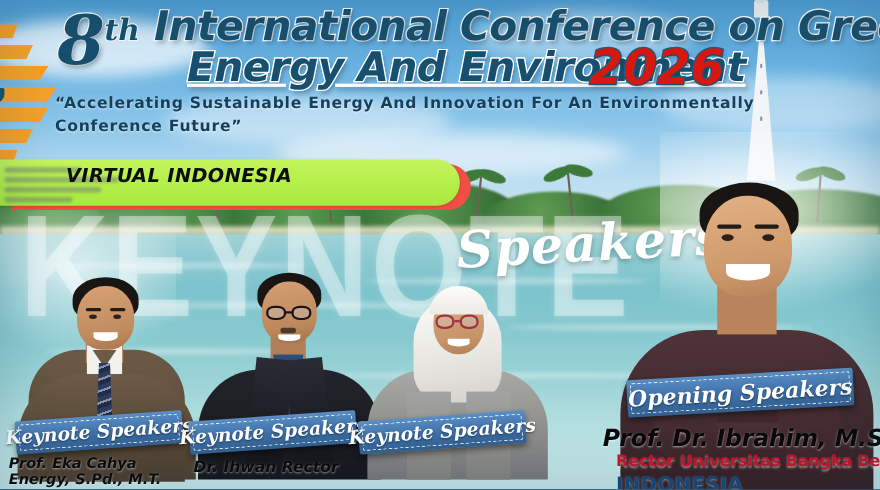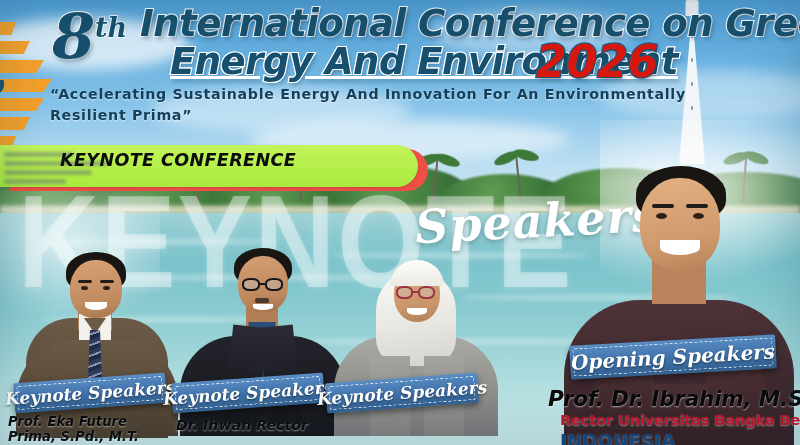--- a/index.html
+++ b/index.html
@@ -378,32 +378,32 @@
     <div class="bar" style="top:114px; width:38px;"></div>
     <div class="logo-leaf"></div>
   </div>
 
   <div class="title-wrap">
     <div class="eight">8</div>
     <div class="ord">th</div>
     <div class="t-line1">International Conference on Green</div>
     <div class="t-line2">Energy And Environment</div>
     <div class="year">2026</div>
-    <div class="tagline">“Accelerating Sustainable Energy And Innovation For An Environmentally Resilient Prima”</div>
+    <div class="tagline">“Accelerating Sustainable Energy And Innovation For An Environmentally Conference Future”</div>
   </div>
 
   <div class="banner-shadow"></div>
   <div class="banner"></div>
   <div class="banner-lines">
     <div class="bl" style="top:0px;  width:70px;"></div>
     <div class="bl" style="top:9px;  width:104px;"></div>
     <div class="bl" style="top:18px; width:88px;"></div>
     <div class="bl" style="top:27px; width:62px;"></div>
   </div>
-  <div class="vc">KEYNOTE CONFERENCE</div>
+  <div class="vc">VIRTUAL INDONESIA</div>
 
   <div class="person" style="left:22px; top:236px; width:150px; height:200px;">
     <div class="body" style="left:4px; top:82px; width:142px; height:120px;
         background:linear-gradient(180deg,#6b5a46 0%,#5d4d3b 60%,#4c3f30 100%);
         border-radius:46px 46px 0 0;"></div>
     <div class="shoulders" style="left:-6px; top:104px; width:162px; height:96px;
         background:linear-gradient(180deg,#6b5a46,#4c3f30); border-radius:60px 60px 0 0;"></div>
     <div class="neck" style="left:56px; top:64px; width:34px; height:30px; background:#b2815c;"></div>
     <div style="position:absolute; left:57px; top:78px; width:32px; height:26px; background:#f3f1ec; transform:rotate(0deg);"></div>
     <div style="position:absolute; left:62px; top:82px; width:22px; height:16px; background:#6b5a46; clip-path:polygon(0 0,100% 0,50% 100%);"></div>
@@ -482,21 +482,21 @@
     <div class="brow" style="left:96px; top:56px; width:22px; height:4px;"></div>
     <div class="brow" style="left:130px; top:56px; width:22px; height:4px;"></div>
     <div class="eye" style="left:100px; top:65px; width:11px; height:6px;"></div>
     <div class="eye" style="left:137px; top:65px; width:11px; height:6px;"></div>
     <div class="smile" style="left:104px; top:92px; width:40px; height:15px;"></div>
   </div>
 
   <div class="badge kb" style="left:14px; top:378px; width:152px; height:30px;">
     <span>Keynote Speakers</span>
   </div>
-  <div class="kname" style="left:8px; top:415px; width:162px; font-size:13.2px;">Prof. Eka Future Prima, S.Pd., M.T.</div>
+  <div class="kname" style="left:8px; top:415px; width:162px; font-size:13.2px;">Prof. Eka Cahya Energy, S.Pd., M.T.</div>
 
   <div class="badge kb" style="left:172px; top:378px; width:152px; height:30px;">
     <span>Keynote Speakers</span>
   </div>
   <div class="kname" style="left:176px; top:418px; width:160px; font-size:14.2px;">Dr. Ihwan Rector</div>
 
   <div class="badge kb" style="left:326px; top:378px; width:152px; height:30px;">
     <span>Keynote Speakers</span>
   </div>
 

